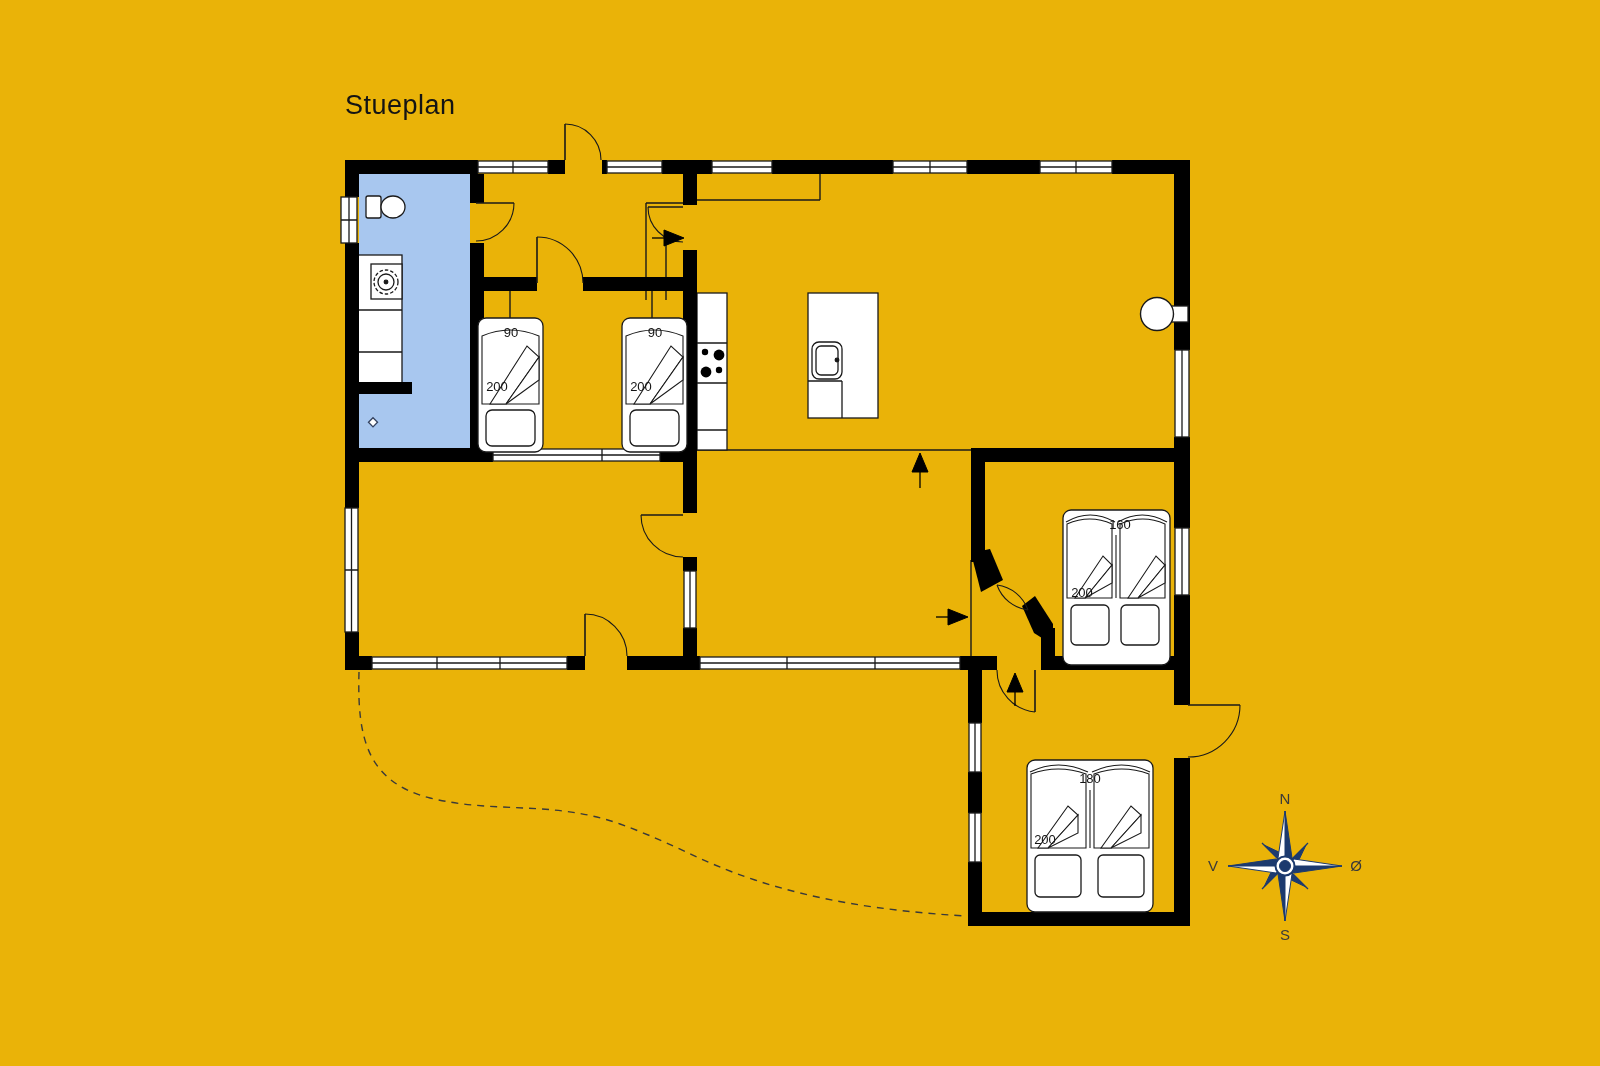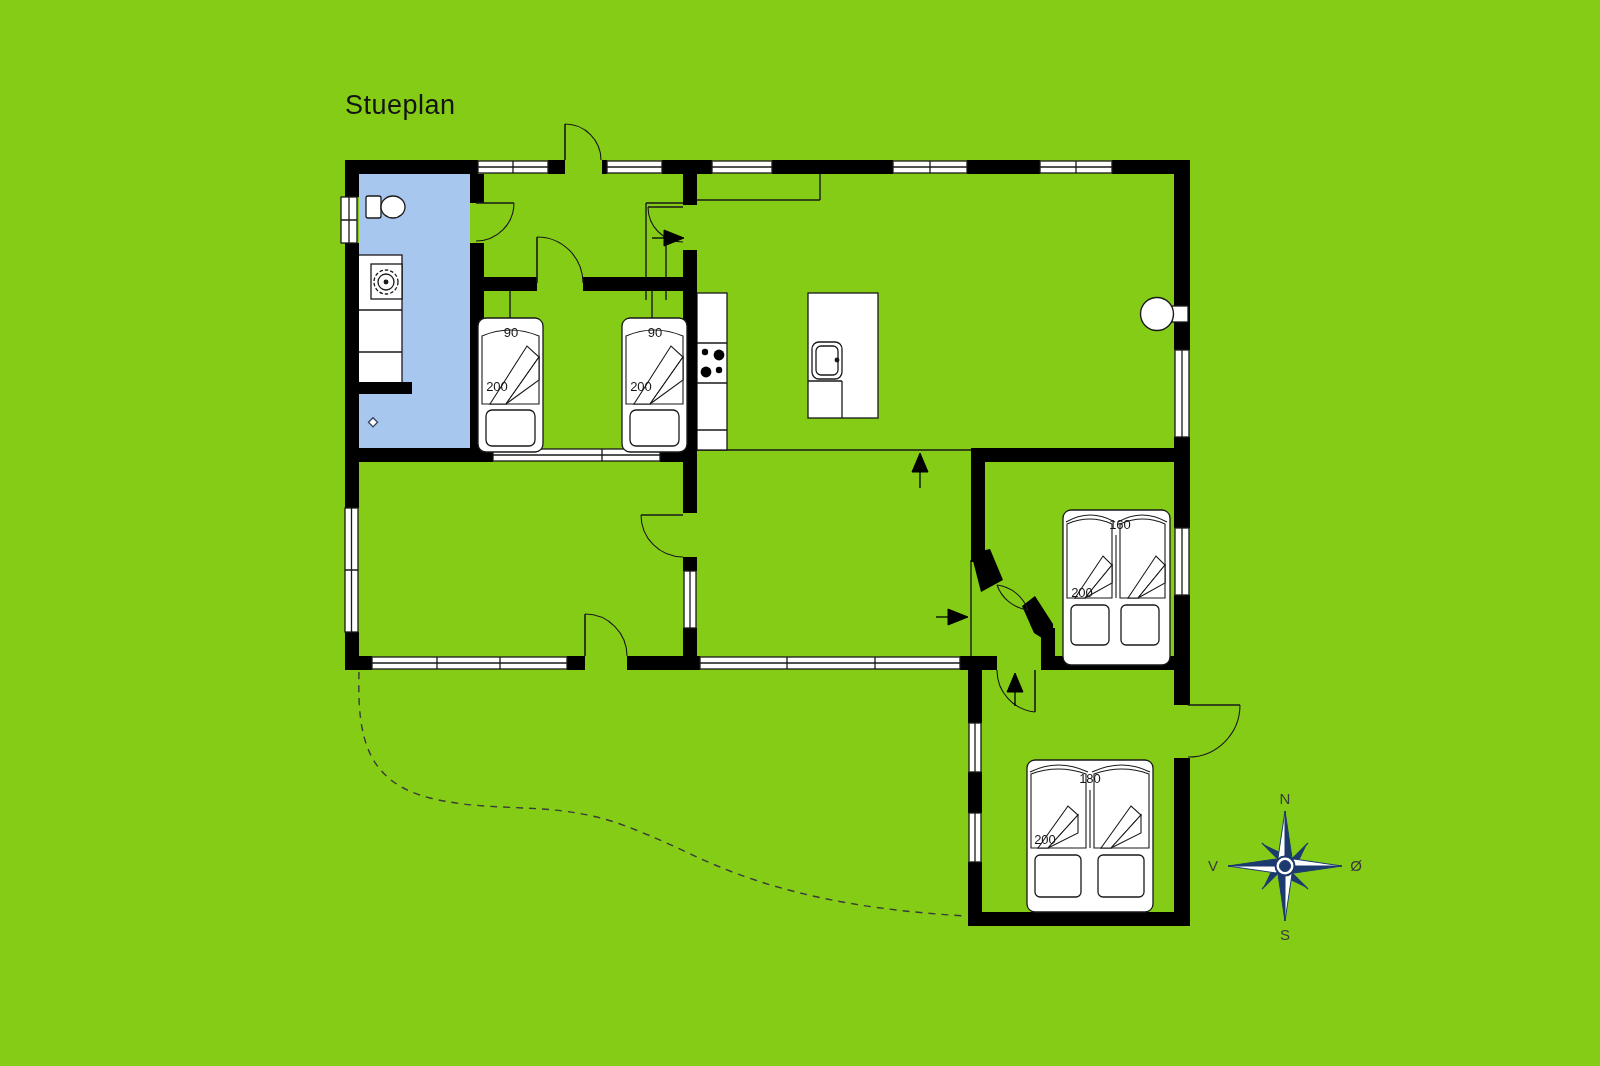--- a/index.html
+++ b/index.html
@@ -1,16 +1,16 @@
 <!DOCTYPE html>
 <html><head>
 <meta charset="utf-8">
 <style>
   html,body{margin:0;padding:0;background:#ffffff;}
-  .canvas{position:relative;width:1600px;height:1066px;background:#84cc16;
+  .canvas{position:relative;width:1600px;height:1066px;background:#eab308;
           font-family:"Liberation Sans",sans-serif;overflow:hidden;}
   .title{position:absolute;left:345px;top:90px;font-size:27px;color:#141414;letter-spacing:.5px;}
   svg text{font-family:"Liberation Sans",sans-serif;}
   .dim{font-size:13px;fill:#141414;}
   .cdir{font-size:15px;fill:#3a3a3a;}
 </style>
 </head>
 <body>
 
 <div class="canvas">

